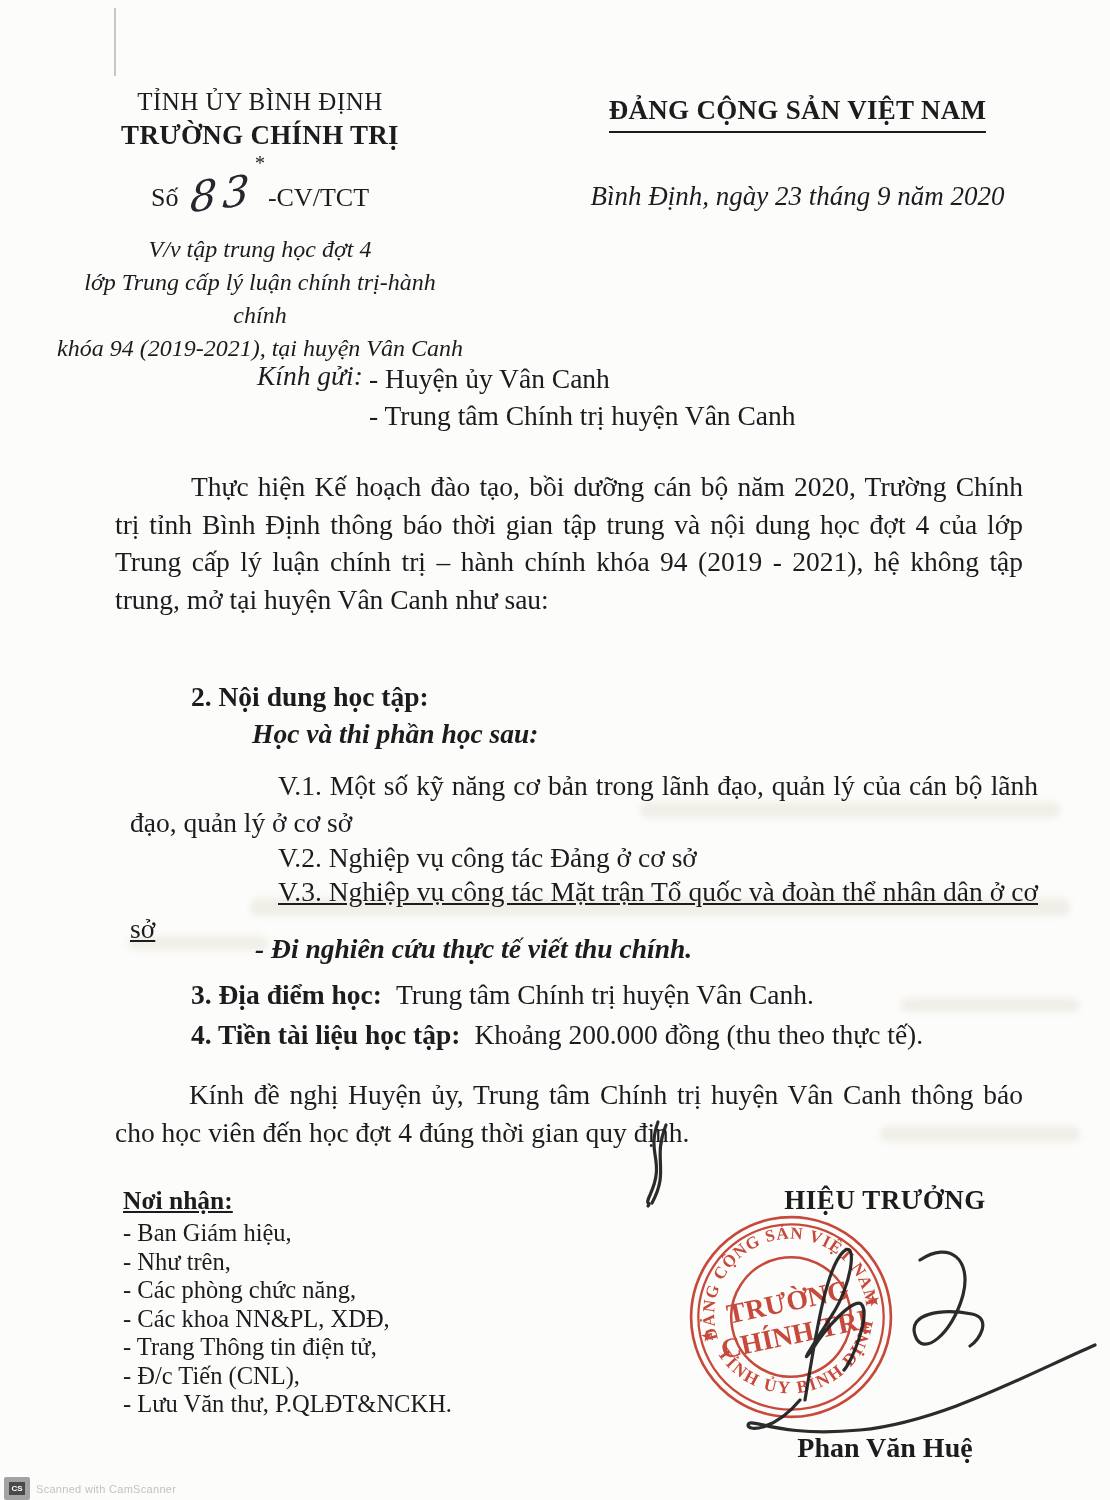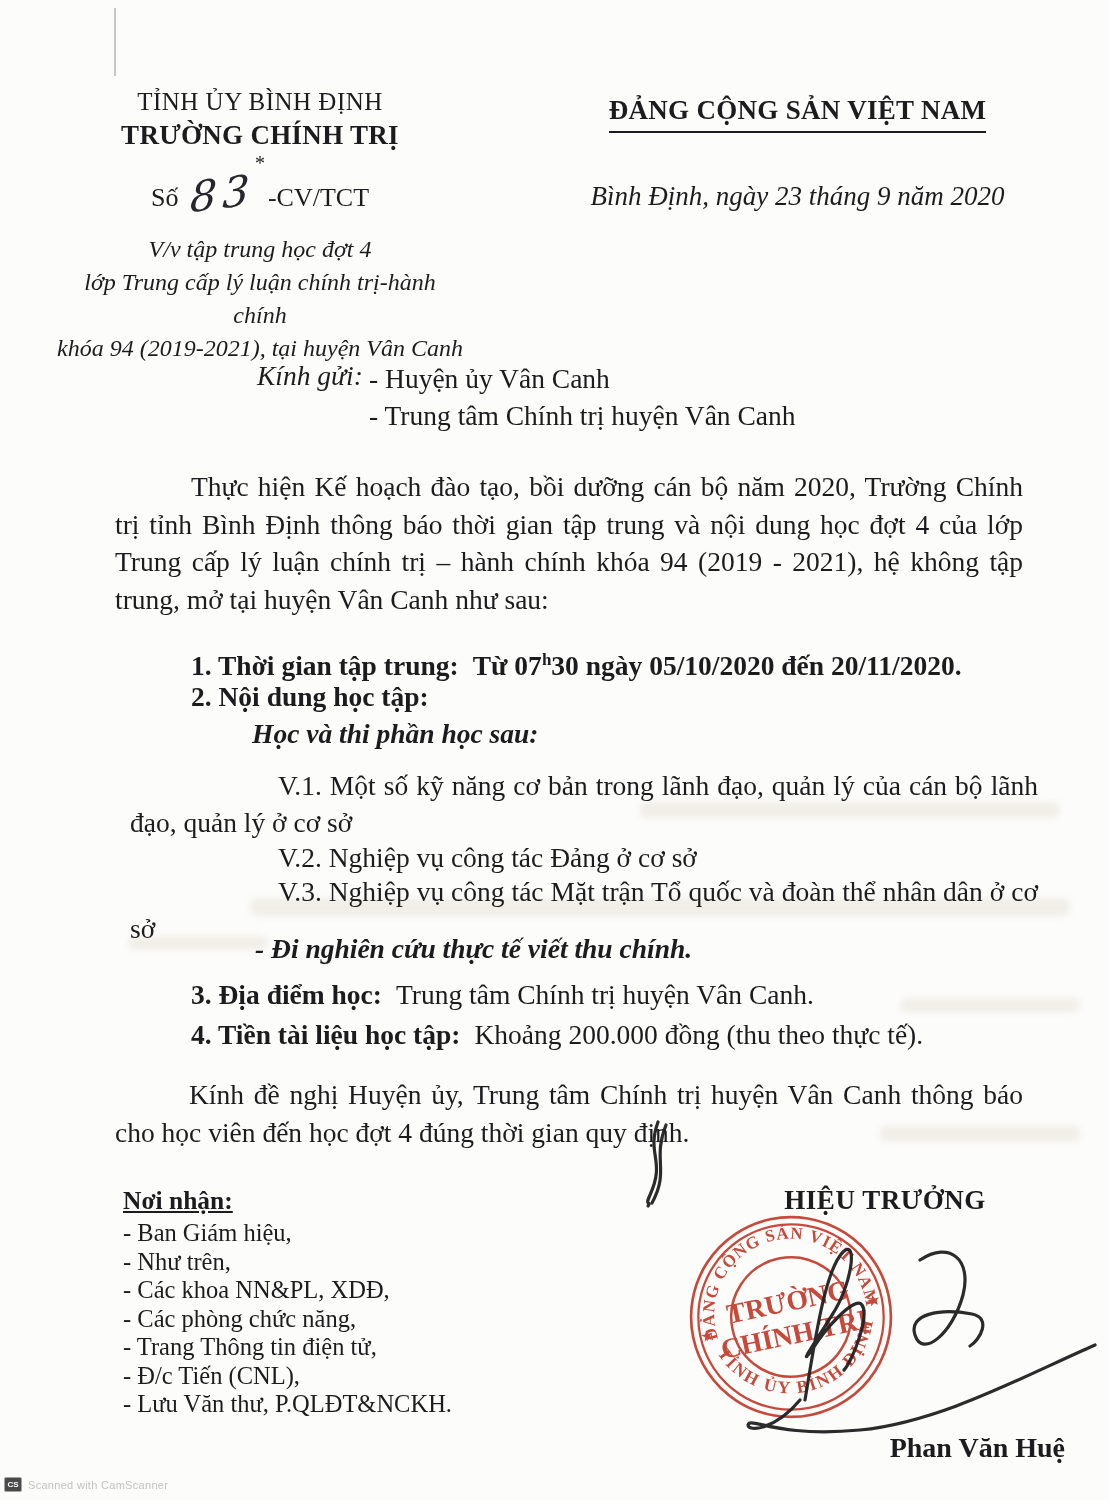--- a/index.html
+++ b/index.html
@@ -38,31 +38,31 @@
   .sup{font-size:.62em;vertical-align:super;}
   .v-item{position:absolute;left:115px;width:908px;font-size:27.5px;line-height:37px;
           text-align:justify;text-indent:148px;margin:15px;}
   .closing{top:1076px;text-indent:74px;}
   
   .noi-nhan{position:absolute;left:123px;top:1186px;font-size:24.5px;}
   .nn-label{font-weight:bold;font-size:25.5px;text-decoration:underline;margin-bottom:3px;}
   .nn-item{line-height:28.5px;}
   .sign{position:absolute;left:705px;top:1185px;width:360px;text-align:center;}
   .sign-title{font-weight:bold;font-size:27px;letter-spacing:.5px;}
-  .sign-name{position:absolute;top:247px;left:0;width:360px;font-weight:bold;font-size:28px;text-align:right;}
+  .sign-name{position:absolute;top:247px;left:0;width:360px;font-weight:bold;font-size:28px;}
   .stamp-svg{position:absolute;left:688px;top:1214px;width:206px;height:206px;
              transform:rotate(-12deg);opacity:.92;}
   .stamp-arc{font-size:16.5px;font-weight:bold;letter-spacing:1px;font-family:"Liberation Serif",serif;}
   .stamp-arc2{font-size:17px;font-weight:bold;letter-spacing:2px;font-family:"Liberation Serif",serif;}
   .stamp-center{font-size:27px;font-weight:bold;font-family:"Liberation Serif",serif;}
   .stamp-star{font-size:15px;}
   .sig-svg{position:absolute;left:600px;top:1100px;width:510px;height:345px;}
   
   .watermark{position:absolute;left:4px;top:1477px;display:flex;align-items:center;gap:6px;}
-  .cs-badge{width:16px;height:13px;background:#4a4a4a;border:1px solid #a3a3a3;border-radius:2px;
+  .cs-badge{width:16px;height:13px;background:#4a4a4a;border:5px solid #a3a3a3;border-radius:2px;
             color:#fff;font-family:"Liberation Sans",sans-serif;font-size:8px;font-weight:bold;
             display:flex;align-items:center;justify-content:center;}
   .wm-text{font-family:"Liberation Sans",sans-serif;font-size:11px;color:#c2c2c2;letter-spacing:.3px;}
 </style>
 </head>
 <body>
 
 <div class="page">
 
   <div class="artifact-line"></div>
@@ -97,44 +97,43 @@
   <div class="recipients">
     <span class="kg-label">Kính gửi:</span>
     <div class="kg-list">
       <div>- Huyện ủy Vân Canh</div>
       <div>- Trung tâm Chính trị huyện Vân Canh</div>
     </div>
   </div>
 
   <p class="para opening">Thực hiện Kế hoạch đào tạo, bồi dưỡng cán bộ năm 2020, Trường Chính trị tỉnh Bình Định thông báo thời gian tập trung và nội dung học đợt 4 của lớp Trung cấp lý luận chính trị – hành chính khóa 94 (2019 - 2021), hệ không tập trung, mở tại huyện Vân Canh như sau:</p>
 
-  <p class="sec indent1" style="top:641px;"><span class="b">1. Thời gian tập trung:</span><span class="b val"><span>Từ 07</span><span class="sup">h</span><span>30 ngày 05/10/2020 đến 20/11/2020.</span></span></p>
 
   <p class="sec indent1 b" style="top:678px;">2. Nội dung học tập:</p>
 
   <p class="sec bi" style="top:715px;padding-left:137px;box-sizing:border-box;">Học và thi phần học sau:</p>
 
   <p class="v-item" style="top:752px;">V.1. Một số kỹ năng cơ bản trong lãnh đạo, quản lý của cán bộ lãnh đạo, quản lý ở cơ sở</p>
   <p class="v-item" style="top:824px;">V.2. Nghiệp vụ công tác Đảng ở cơ sở</p>
-  <p class="v-item" style="top:858px;">V.3. Nghiệp vụ công tác Mặt trận Tổ quốc và đoàn thể nhân dân ở cơ sở</p>
+  <p class="v-item" style="top:858px;text-decoration:underline;">V.3. Nghiệp vụ công tác Mặt trận Tổ quốc và đoàn thể nhân dân ở cơ sở</p>
 
   <p class="sec bi" style="top:930px;padding-left:140px;box-sizing:border-box;">- Đi nghiên cứu thực tế viết thu chính.</p>
 
   <p class="sec indent1" style="top:976px;"><span class="b">3. Địa điểm học:</span><span class="val">Trung tâm Chính trị huyện Vân Canh.</span></p>
 
   <p class="sec indent1" style="top:1016px;"><span class="b">4. Tiền tài liệu học tập:</span><span class="val">Khoảng 200.000 đồng (thu theo thực tế).</span></p>
 
   <p class="para closing">Kính đề nghị Huyện ủy, Trung tâm Chính trị huyện Vân Canh thông báo cho học viên đến học đợt 4 đúng thời gian quy định.</p>
 
   <div class="noi-nhan">
     <div class="nn-label">Nơi nhận:</div>
     <div class="nn-item">- Ban Giám hiệu,</div>
     <div class="nn-item">- Như trên,</div>
+    <div class="nn-item">- Các phòng chức năng,</div>
     <div class="nn-item">- Các khoa NN&amp;PL, XDĐ,</div>
-    <div class="nn-item">- Các phòng chức năng,</div>
     <div class="nn-item">- Trang Thông tin điện tử,</div>
     <div class="nn-item">- Đ/c Tiến (CNL),</div>
     <div class="nn-item">- Lưu Văn thư, P.QLĐT&amp;NCKH.</div>
   </div>
 
   <div class="sign">
     <div class="sign-title">HIỆU TRƯỞNG</div>
     <div class="sign-name">Phan Văn Huệ</div>
   </div>
 

